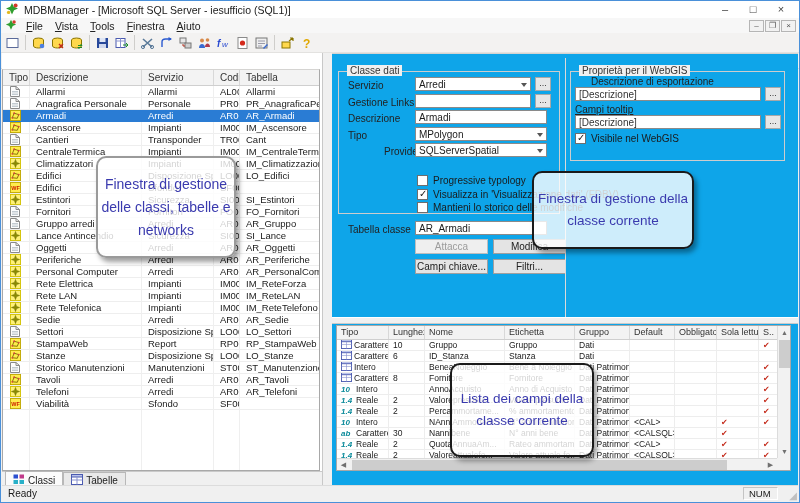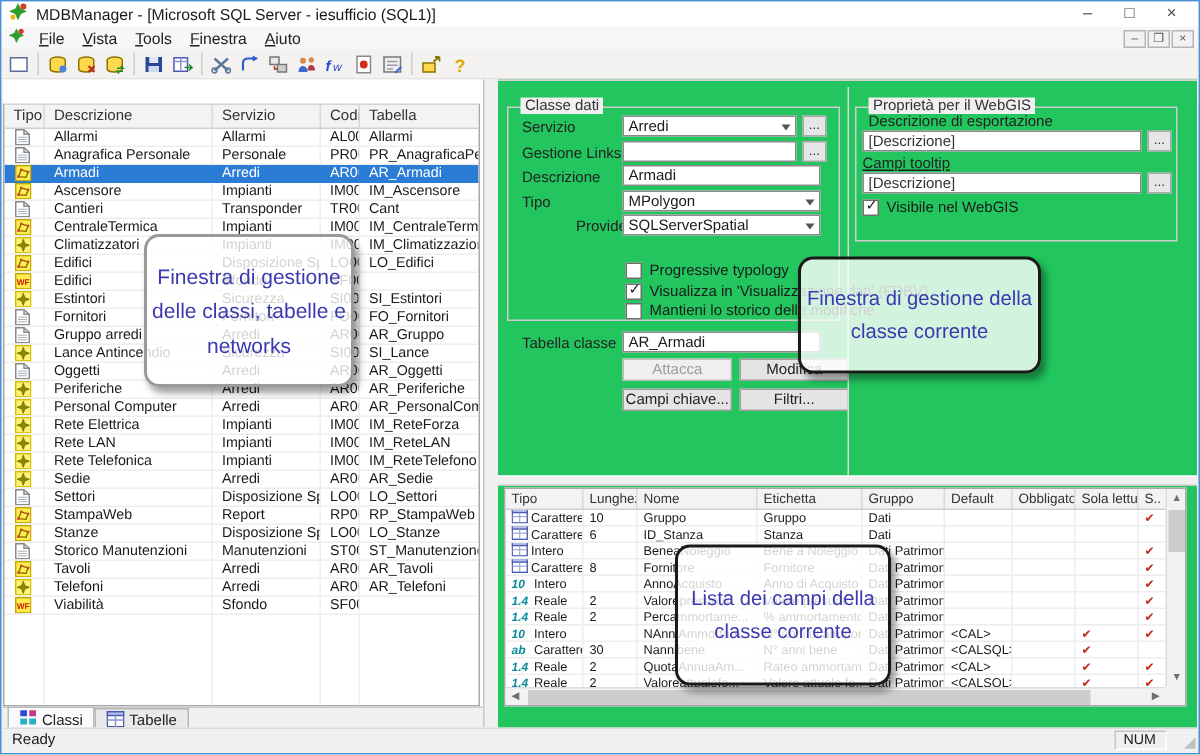--- a/index.html
+++ b/index.html
@@ -20,21 +20,21 @@
   .toolbar { height:20px; background:#f3f2f1; border-bottom:1px solid #e3e2e0; display:flex; align-items:center; padding-left:2px; }
   .tbtn { width:19px; height:18px; display:flex; align-items:center; justify-content:center; border:1px solid transparent; }
   .tsep { width:1px; height:15px; background:#cfcecb; margin:0 3px; }
   .filterbar { height:16px; background:#f3f2f1; border-bottom:1px solid #dddcda; display:flex; align-items:center; padding-left:4px; }
   .filter-combo { width:114px; height:13px; background:#fff; border:1px solid #8a8a8a; margin-left:5px; font-size:9px; }
 
   
   .main { position:absolute; left:1px; right:1px; top:52px; height:435px; display:flex; }
   .left-panel { position:relative; width:320px; height:435px; background:#fff; }
   .vsplit { width:10px; background:#f0f0f0; border-left:1px solid #c8c8c8; }
-  .right-panel { position:relative; flex:1; background:#22c55e; border-top:1px solid #d5d4d2; }
+  .right-panel { position:relative; flex:1; background:#0ea5e9; border-top:1px solid #d5d4d2; }
 
   
   .ltable { position:absolute; top:16px; left:0; width:318px; bottom:17px; border:1px solid #a8a8a8; border-top:1px solid #d5d4d2; background:#fff; overflow:hidden; }
   .lhead, .lrow { display:grid; grid-template-columns:27px 112px 72px 26px 1fr; }
   .lhead { height:16px; background:#f3f3f3; border-bottom:1px solid #cfcfcf; }
   .lhead .hc { font-size:10px; color:#333; padding:2px 0 0 6px; border-right:1px solid #d8d8d8; overflow:hidden; white-space:nowrap; }
   .lrow { height:12px; }
   .lrow .c { font-size:9.5px; line-height:11px; padding-left:6px; border-right:1px solid #efefef; border-bottom:1px solid #eeeeee; overflow:hidden; white-space:nowrap; }
   .lrow .ic { padding:0 0 0 7px; display:flex; align-items:center; }
   .lrow.empty .c { border-bottom:none; }
@@ -695,21 +695,21 @@
       <div class="tinput" style="left:83px; top:167px; width:132px;">AR_Armadi</div>
       <div class="pbtn disabled" style="left:83px; top:185px; width:73px;">Attacca</div>
       <div class="pbtn" style="left:161px; top:185px; width:73px;">Modifica</div>
       <div class="pbtn" style="left:83px; top:205px; width:73px;">Campi chiave...</div>
       <div class="pbtn" style="left:161px; top:205px; width:73px;">Filtri...</div>
 
       <div class="vline" style="left:233px; top:4px; height:259px;"></div>
 
       <div class="group" style="left:238px; top:17px; width:215px; height:90px;">
         <span class="glabel">Proprietà per il WebGIS</span>
-        <span class="flabel" style="left:8px; top:4px;">Descrizione di esportazione</span>
+        <span class="flabel" style="left:20px; top:4px;">Descrizione di esportazione</span>
         <div class="tinput" style="left:4px; top:15px; width:186px; color:#333;">[Descrizione]</div>
         <div class="dots-btn" style="left:194px; top:15px;">...</div>
         <span class="flabel" style="left:4px; top:32px;text-decoration:underline;">Campi tooltip</span>
         <div class="tinput" style="left:4px; top:43px; width:186px; color:#333;">[Descrizione]</div>
         <div class="dots-btn" style="left:194px; top:43px;">...</div>
         <span class="cbrow" style="left:4px; top:60px;">
             <span class="cb checked"></span>
             <span class="cblab">Visibile nel WebGIS</span>
           </span>
       </div>

